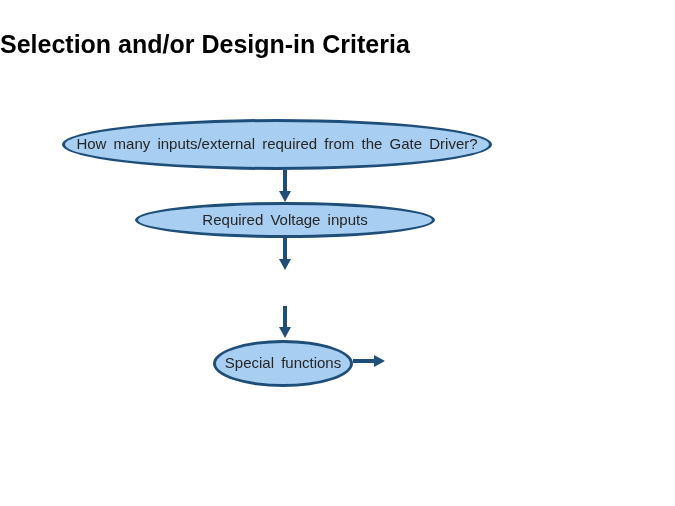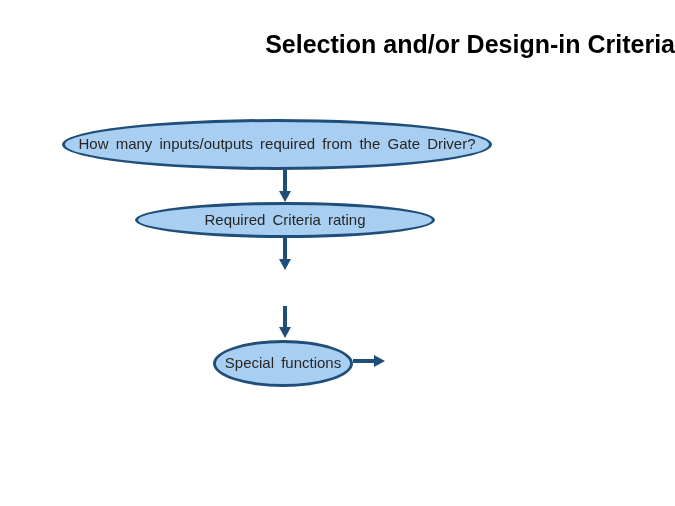--- a/index.html
+++ b/index.html
@@ -13,21 +13,21 @@
     height: 506px;
     background: var(--background, #ffffff);
     font-family: "Liberation Sans", sans-serif;
     overflow: hidden;
   }
   .slide-title {
     position: absolute;
     top: 30px;
     left: 0;
     width: 675px;
-    text-align: right;
+    text-align: left;
     font-size: 25px;
     font-weight: bold;
     letter-spacing: 0px;
     color: var(--title-text, #000000);
   }
   .arrow-layer {
     position: absolute;
     top: 0;
     left: 0;
     width: 675px;
@@ -82,25 +82,25 @@
       <line class="arrow-line" x1="285" y1="306" x2="285" y2="329"></line>
       <polygon class="arrow-head" points="285,338 279,327 291,327"></polygon>
     </g>
     <g>
       <line class="arrow-line" x1="353" y1="361" x2="376" y2="361"></line>
       <polygon class="arrow-head" points="385,361 374,355 374,367"></polygon>
     </g>
   </svg>
 
   <div class="flow-node node-io">
-    <span>How many inputs/outputs required from the Gate Driver?</span>
+    <span>How many inputs/external required from the Gate Driver?</span>
   </div>
 
   <div class="flow-node node-voltage">
-    <span>Required Criteria rating</span>
+    <span>Required Voltage inputs</span>
   </div>
 
 
   <div class="flow-node node-special">
     <span>Special functions</span>
   </div>
 
 
 </div>
 

